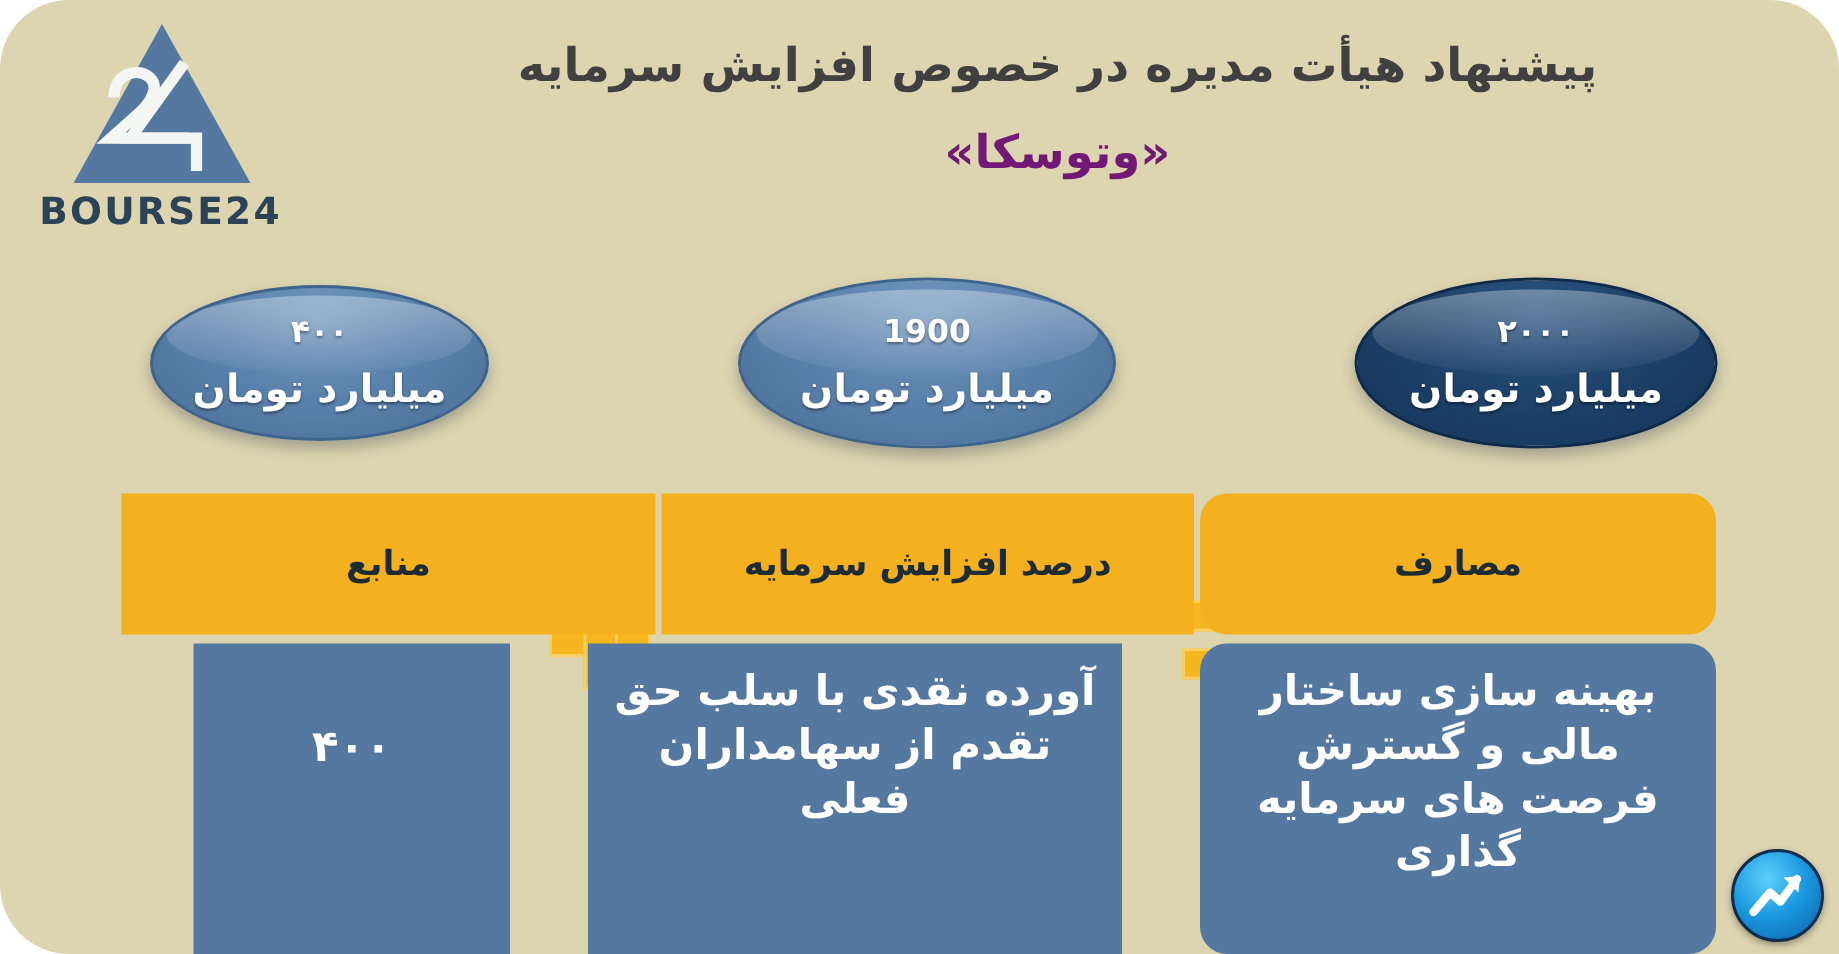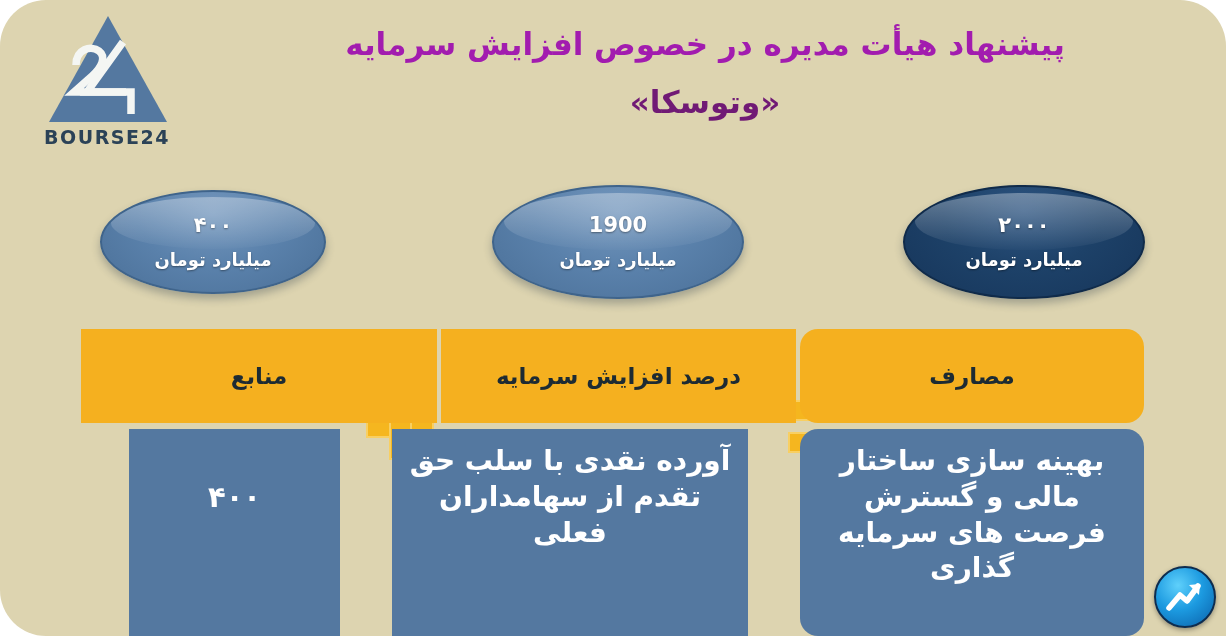--- a/index.html
+++ b/index.html
@@ -49,41 +49,41 @@
     width: 122px;
     height: 110px;
   }
   #logo-word {
     position: absolute;
     left: 0;
     top: 114px;
     width: 170px;
     text-align: center;
     font-family: "DejaVu Sans", sans-serif;
-    font-size: 19px;
+    font-size: 25px;
     font-weight: 700;
     letter-spacing: 1.5px;
     color: #2b4257;
     direction: ltr;
     line-height: 1;
   }
 
   
   #title-block {
     position: absolute;
     left: 200px;
     top: 24px;
     width: 1010px;
     text-align: center;
     direction: rtl;
   }
   #title-main {
     font-size: 31px;
     font-weight: 700;
-    color: #a21caf;
+    color: #404040;
     line-height: 1.35;
     letter-spacing: -0.2px;
   }
   #title-sub {
     margin-top: 16px;
     font-size: 31px;
     font-weight: 700;
     color: #701a75;
     line-height: 1.35;
   }
@@ -126,21 +126,21 @@
     justify-content: center;
   }
   .bubble .bnum {
     font-size: 21px;
     font-weight: 700;
     line-height: 1.1;
     margin-bottom: 13px;
     text-shadow: 0 1px 2px rgba(0,0,0,0.4);
   }
   .bubble .bunit {
-    font-size: 18px;
+    font-size: 26px;
     font-weight: 700;
     line-height: 1.1;
     text-shadow: 0 1px 2px rgba(0,0,0,0.4);
   }
 
   #bubble-1 {
     left: 100px;
     top: 14px;
     width: 222px;
     height: 100px;

